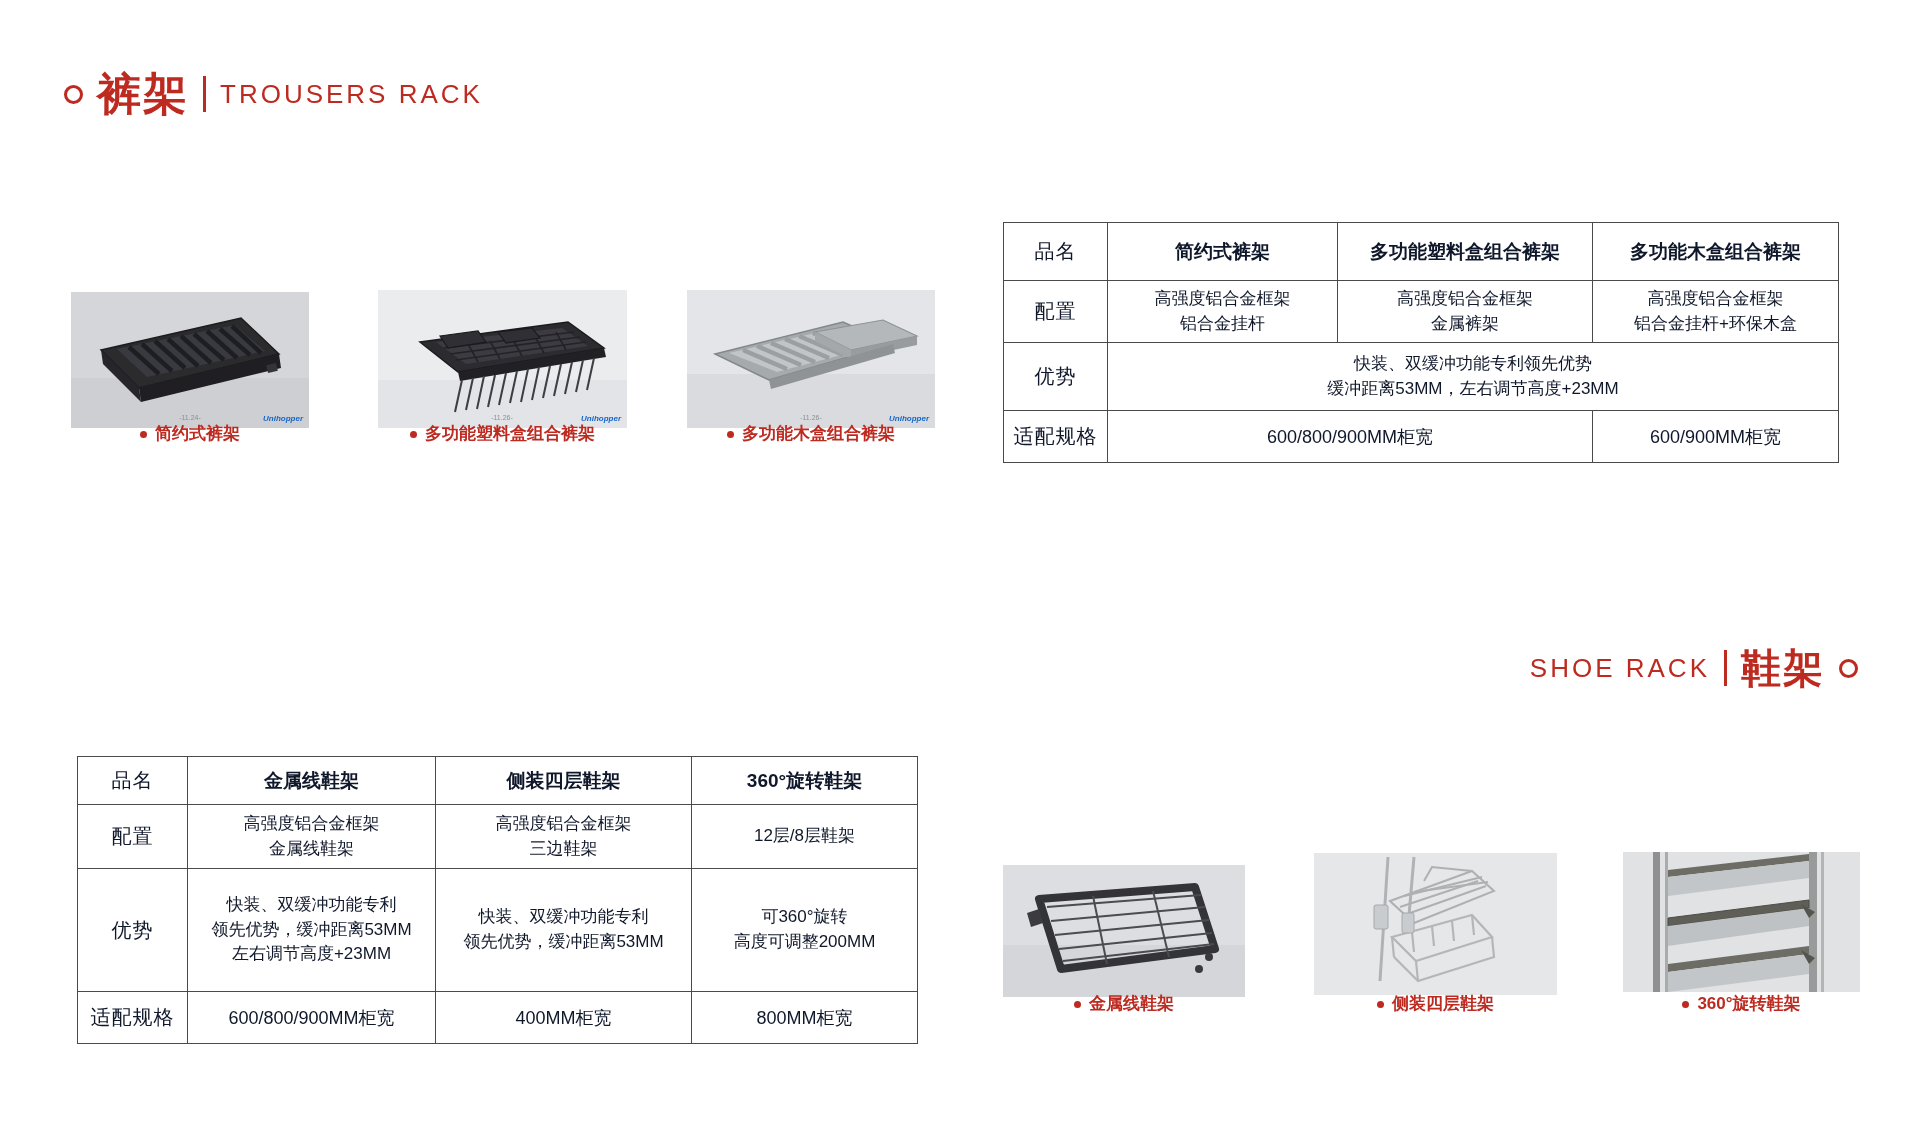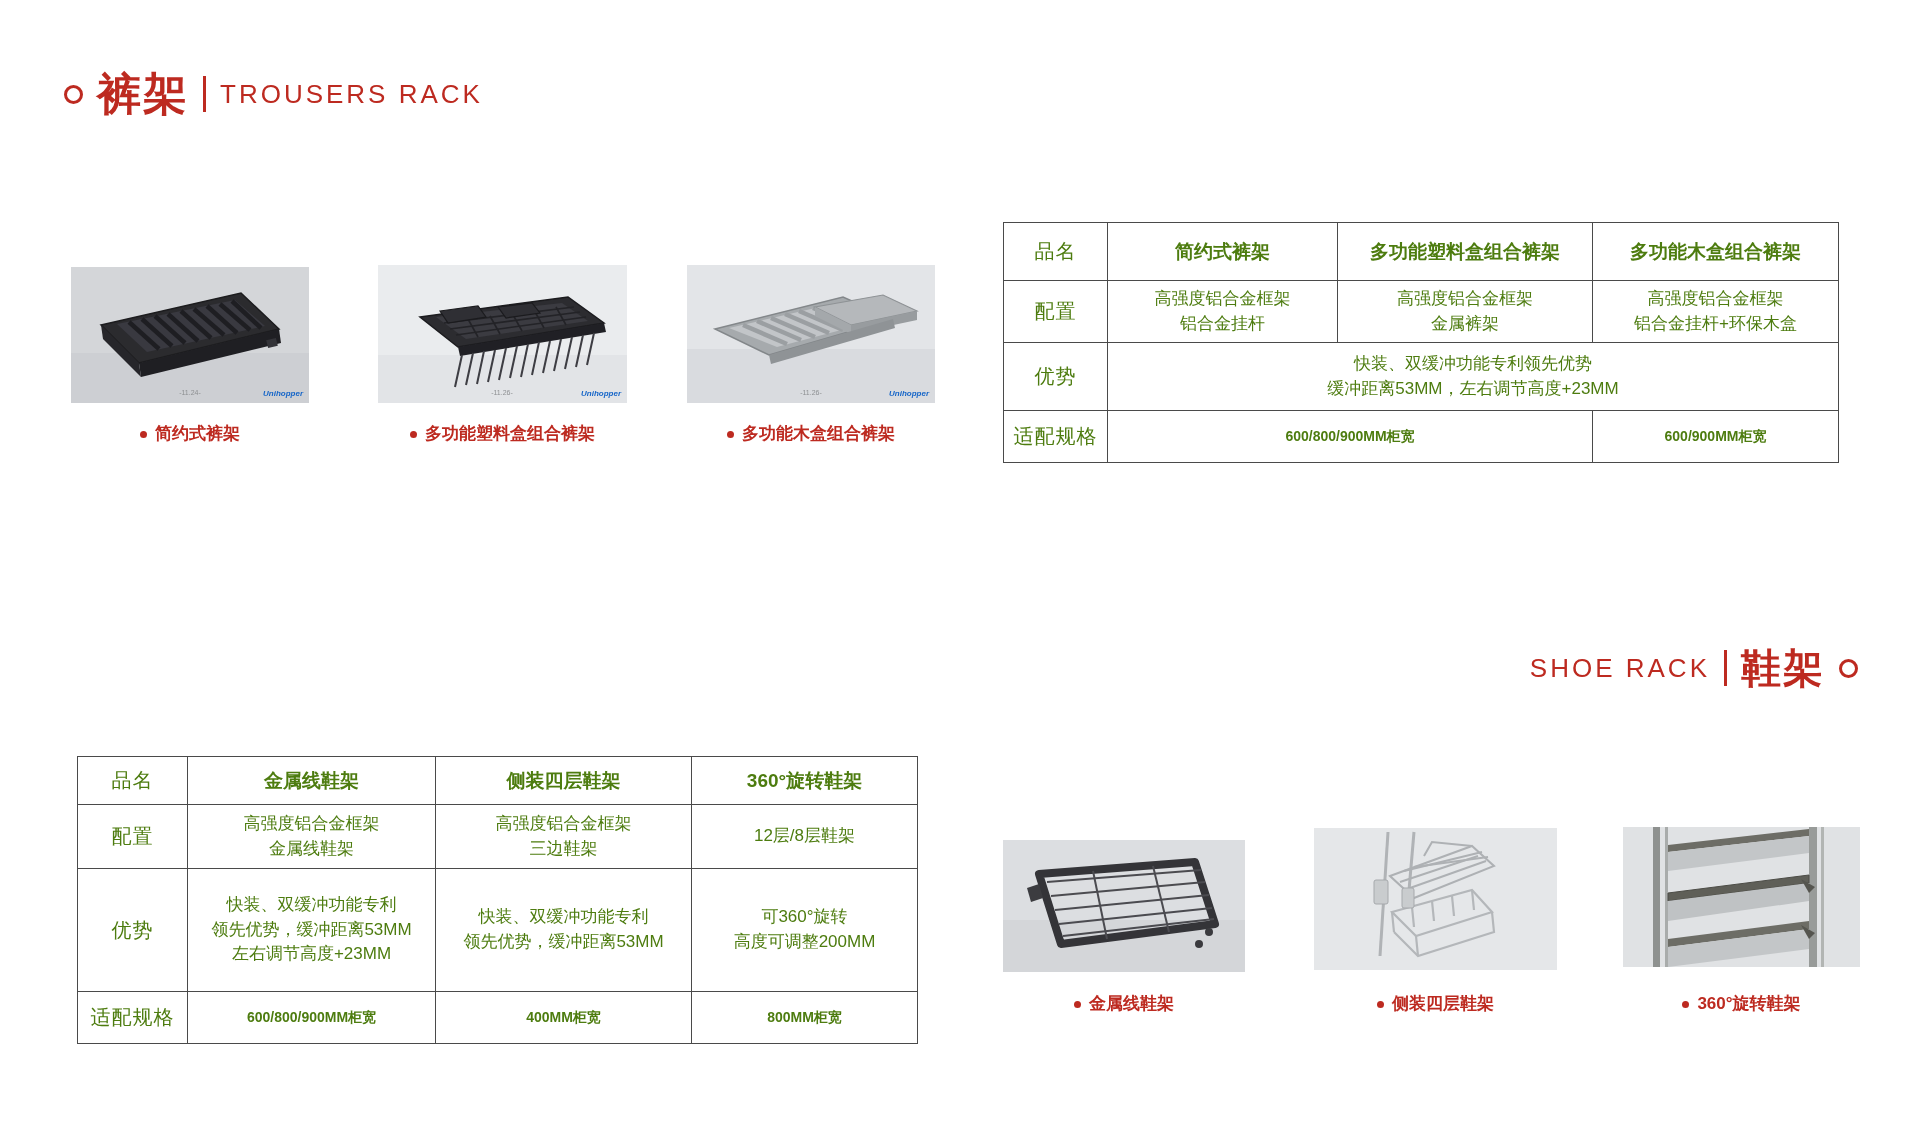--- a/index.html
+++ b/index.html
@@ -11,37 +11,37 @@
 
   
   .sec-title{display:flex;align-items:center;gap:14px;color:var(--accent);}
   .ring{width:13px;height:13px;border:3px solid var(--accent);border-radius:50%;flex:0 0 auto;}
   .title-zh{font-size:44px;font-weight:700;letter-spacing:2px;line-height:1;}
   .title-bar{width:3px;height:36px;background:var(--accent);flex:0 0 auto;}
   .title-en{font-size:26px;font-weight:400;letter-spacing:3px;line-height:1;}
   .title-zh.small{font-size:40px;}
 
   
-  .tile{position:absolute;overflow:hidden;}
+  .tile{position:absolute;overflow:hidden;margin-top:25px;}
   .tile svg{display:block;}
   .code-txt{font-size:7px;fill:#8d8f92;font-family:"Liberation Sans",sans-serif;}
   .brand-txt{font-size:8px;font-weight:700;font-style:italic;fill:var(--brand);font-family:"Liberation Sans",sans-serif;}
 
   
   .caption{position:absolute;display:flex;align-items:center;justify-content:center;
     color:var(--accent);font-size:17px;font-weight:700;line-height:20px;}
   .bullet{width:7px;height:7px;border-radius:50%;background:var(--accent);margin-right:8px;flex:0 0 auto;}
 
   
   table.spec{position:absolute;border-collapse:collapse;table-layout:fixed;background:#fff;}
-  table.spec td{border:1px solid var(--line);text-align:center;vertical-align:middle;padding:2px 4px;color:#4d7c0f;}
+  table.spec td{border:1px solid var(--line);text-align:center;vertical-align:middle;padding:2px 4px;color:#0f172a;}
   td.lbl{color:var(--accent);font-size:20px;letter-spacing:1px;}
   td.name{font-size:19px;font-weight:700;color:#3c3c3c;}
   td.body{font-size:17px;line-height:1.45;}
-  td.spec-val{font-size:14px;font-weight:bold;}
+  td.spec-val{font-size:18px;}
   .preline{white-space:pre-line;margin-top:36px;}
 </style>
 </head>
 <body>
 
 <div class="abs sec-title" style="left:64px;top:72px;">
   <span class="ring"></span>
   <span class="title-zh">裤架</span>
   <span class="title-bar"></span>
   <span class="title-en">TROUSERS RACK</span>

